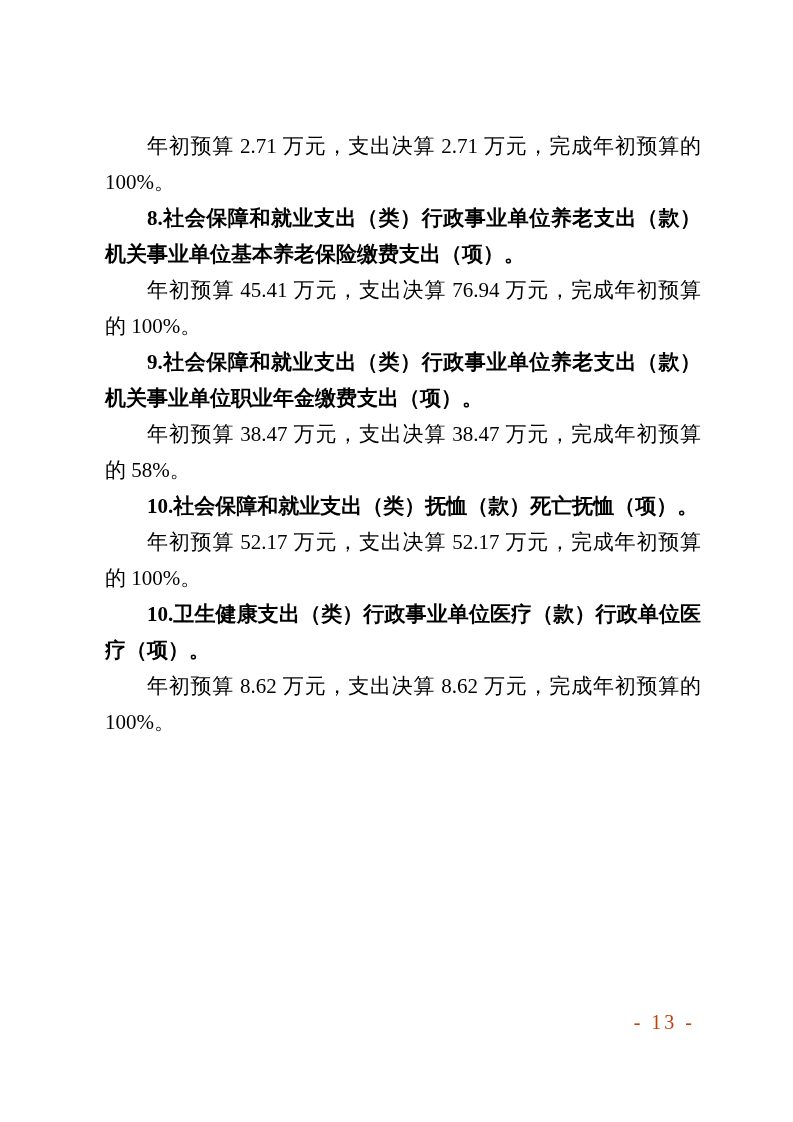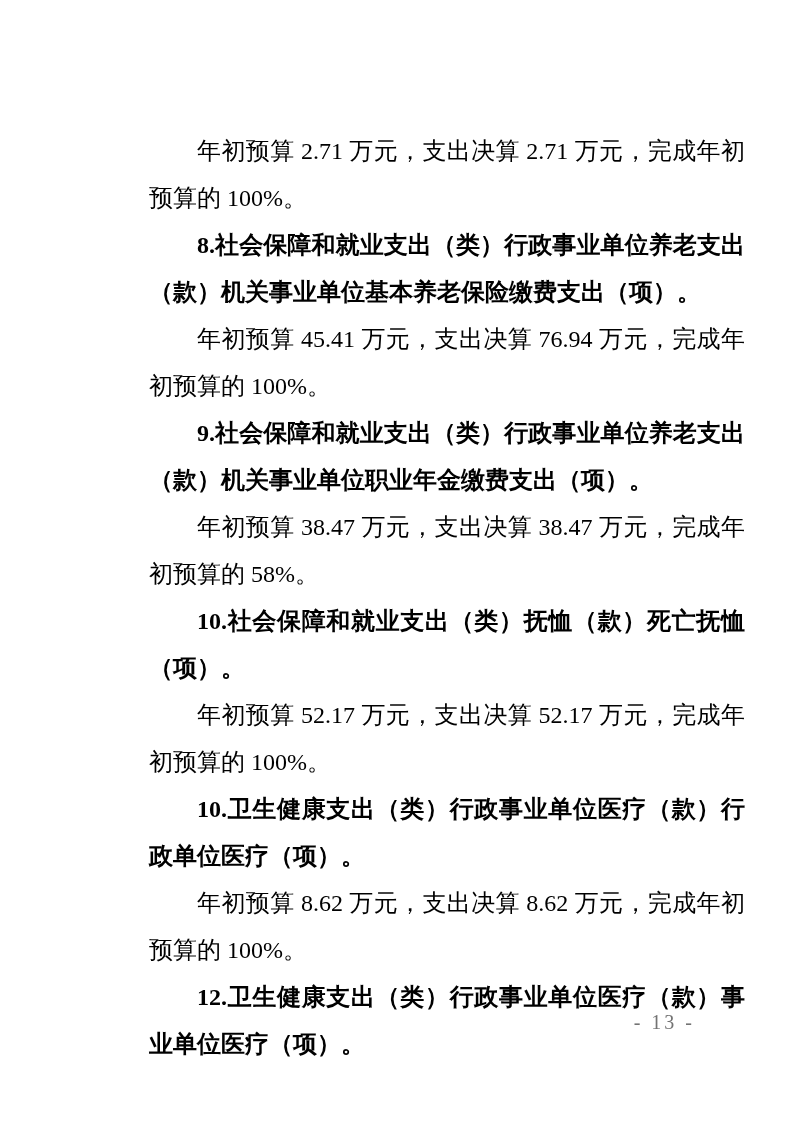--- a/index.html
+++ b/index.html
@@ -14,54 +14,52 @@
     background: #ffffff;
     overflow: hidden;
     font-family: "Liberation Serif", "DejaVu Serif", serif;
     color: #000000;
   }
   .content {
     position: absolute;
     left: 105px;
     top: 128px;
     width: 596px;
-    font-size: 24px;
-    line-height: 47px;
+    font-size: 21px;
+    line-height: 36px;
     text-align: justify;
     text-justify: inter-ideograph;
-    margin-left: 44px;
   }
   .content p {
     margin: 0;
     padding: 0;
     text-indent: 2em;
   }
   .content p.heading {
     font-weight: bold;
   }
   .page-number {
     position: absolute;
     top: 1008px;
     right: 98px;
     font-size: 20px;
     line-height: 28px;
     letter-spacing: 3px;
-    color: #737373;
+    color: #c2410c;
   }
 </style>
 </head>
 <body>
 
 <div class="page">
   <div class="content">
     <p class="body">年初预算 2.71 万元，支出决算 2.71 万元，完成年初预算的 100%。</p>
     <p class="heading">8.社会保障和就业支出（类）行政事业单位养老支出（款）机关事业单位基本养老保险缴费支出（项）。</p>
     <p class="body">年初预算 45.41 万元，支出决算 76.94 万元，完成年初预算的 100%。</p>
     <p class="heading">9.社会保障和就业支出（类）行政事业单位养老支出（款）机关事业单位职业年金缴费支出（项）。</p>
     <p class="body">年初预算 38.47 万元，支出决算 38.47 万元，完成年初预算的 58%。</p>
     <p class="heading">10.社会保障和就业支出（类）抚恤（款）死亡抚恤（项）。</p>
     <p class="body">年初预算 52.17 万元，支出决算 52.17 万元，完成年初预算的 100%。</p>
     <p class="heading">10.卫生健康支出（类）行政事业单位医疗（款）行政单位医疗（项）。</p>
     <p class="body">年初预算 8.62 万元，支出决算 8.62 万元，完成年初预算的 100%。</p>
-    <p class="heading">12.卫生健康支出（类）行政事业单位医疗（款）事业单位医疗（项）。</p>
   </div>
   <div class="page-number">- 13 -</div>
 </div>
 
 </body></html>

